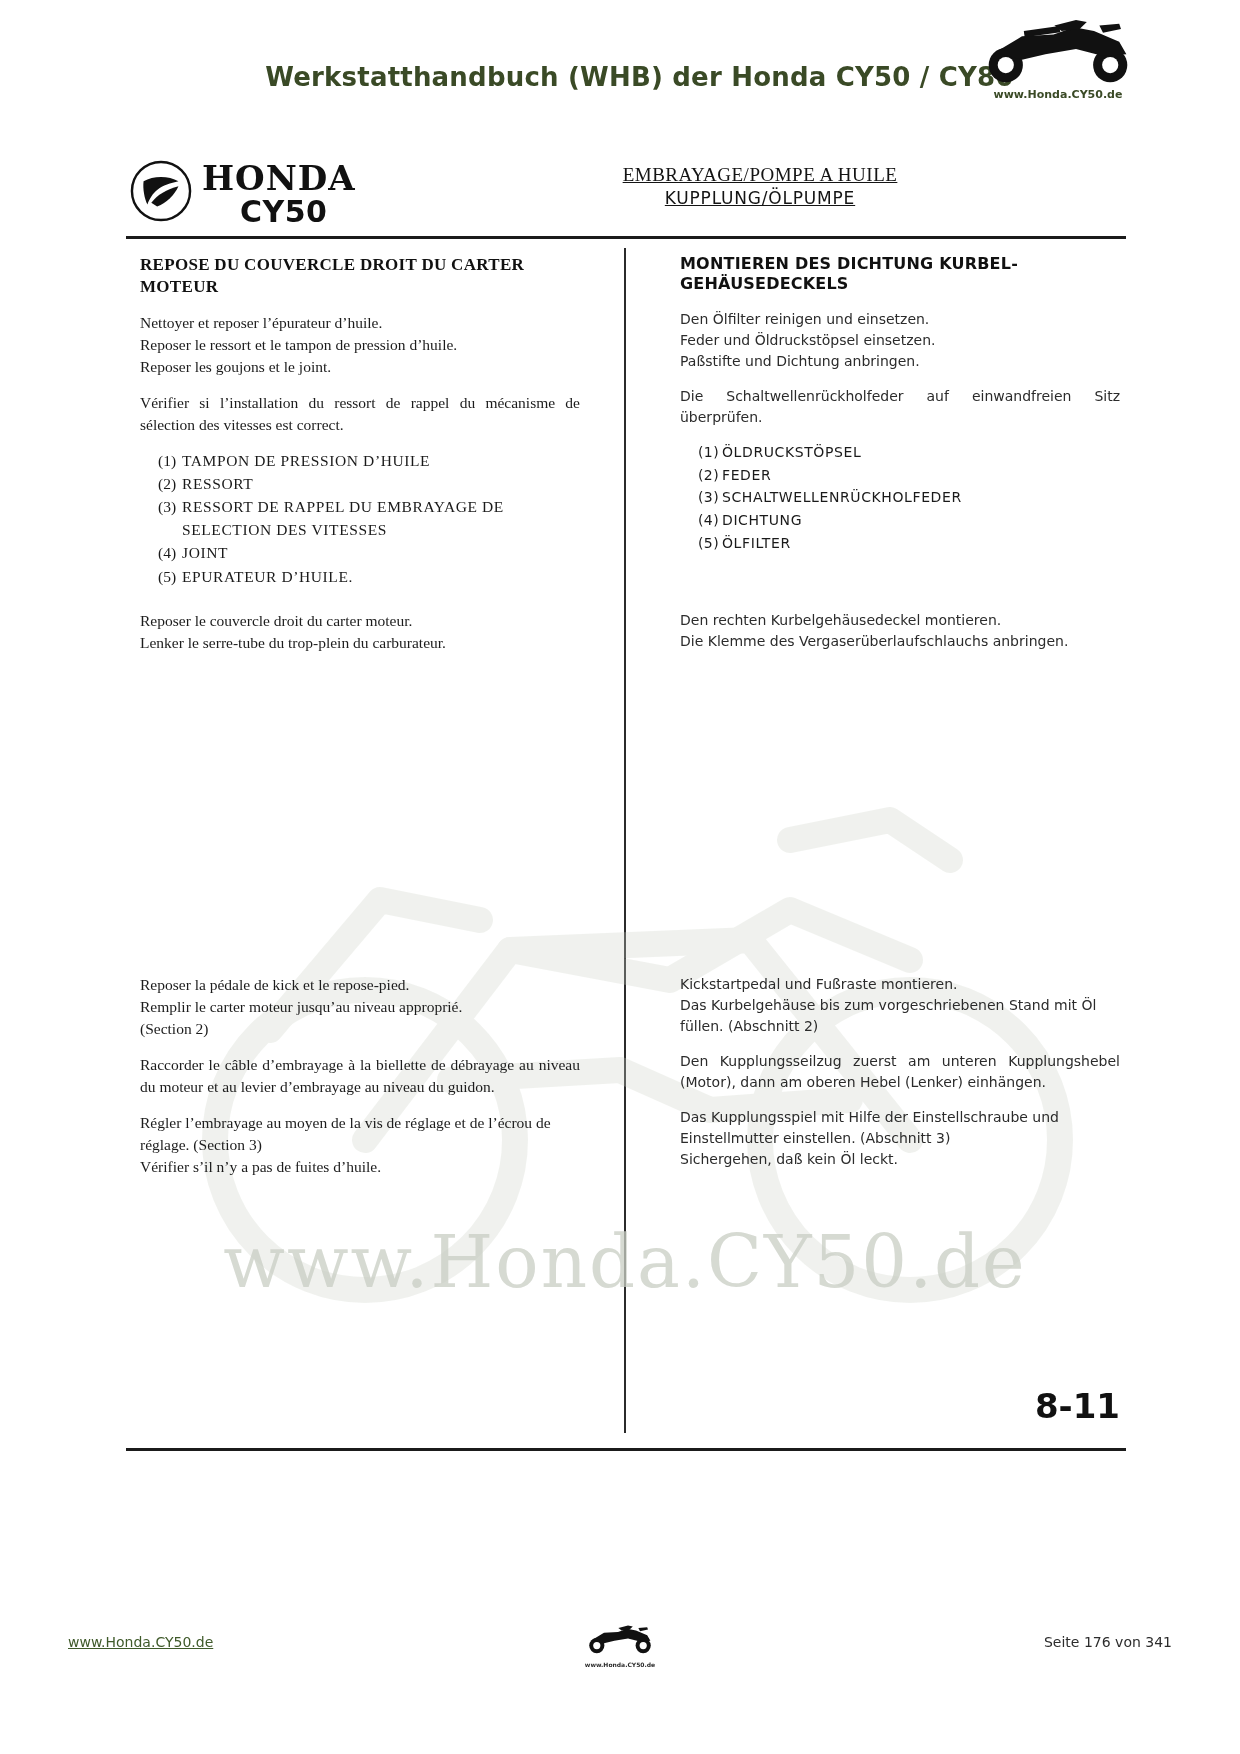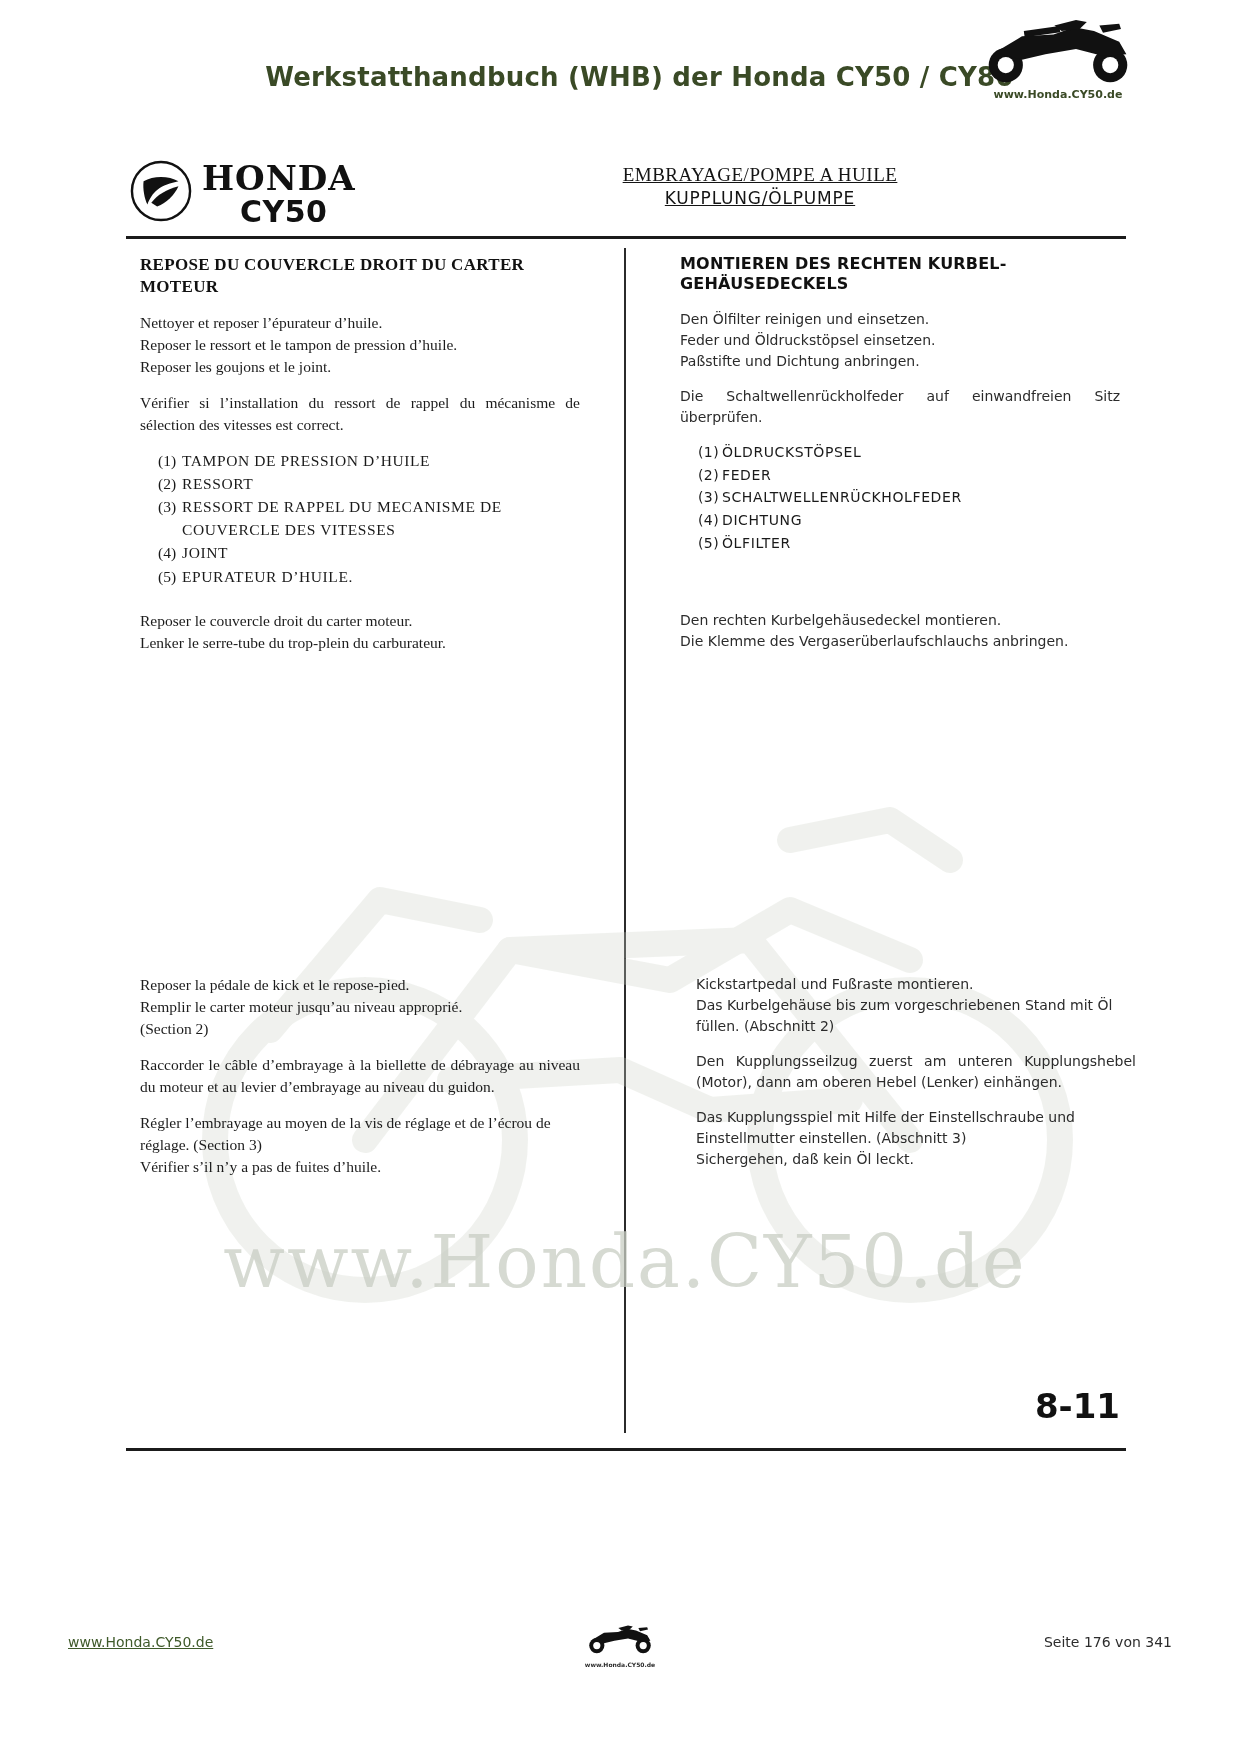--- a/index.html
+++ b/index.html
@@ -360,21 +360,21 @@
       <li>
         <span class="n">(1)</span>
         <span class="t">TAMPON DE PRESSION D’HUILE</span>
       </li>
       <li>
         <span class="n">(2)</span>
         <span class="t">RESSORT</span>
       </li>
       <li>
         <span class="n">(3)</span>
-        <span class="t">RESSORT DE RAPPEL DU MECANISME DE COUVERCLE DES VITESSES</span>
+        <span class="t">RESSORT DE RAPPEL DU EMBRAYAGE DE SELECTION DES VITESSES</span>
       </li>
       <li>
         <span class="n">(4)</span>
         <span class="t">JOINT</span>
       </li>
       <li>
         <span class="n">(5)</span>
         <span class="t">EPURATEUR D’HUILE.</span>
       </li>
     </ul>
@@ -394,21 +394,21 @@
       </p>
       <p class="para justify">Raccorder le câble d’embrayage à la biellette de débrayage au niveau du moteur et au levier d’embrayage au niveau du guidon.</p>
       <p class="para">
         <span>Régler l’embrayage au moyen de la vis de réglage et de l’écrou de réglage. (Section 3)</span><br>
         <span>Vérifier s’il n’y a pas de fuites d’huile.</span>
       </p>
     </div>
   </div>
 
   <div class="col col-right">
-    <h2 class="sec-heading">MONTIEREN DES RECHTEN KURBEL-GEHÄUSEDECKELS</h2>
+    <h2 class="sec-heading">MONTIEREN DES DICHTUNG KURBEL-GEHÄUSEDECKELS</h2>
 
     <p class="para">
       <span>Den Ölfilter reinigen und einsetzen.</span><br>
       <span>Feder und Öldruckstöpsel einsetzen.</span><br>
       <span>Paßstifte und Dichtung anbringen.</span>
     </p>
 
     <p class="para justify">Die Schaltwellenrückholfeder auf einwandfreien Sitz überprüfen.</p>
 
     <ul class="num-list">
@@ -434,21 +434,21 @@
       </li>
     </ul>
 
     <div class="blk" style="top:356px; left:0;">
       <p class="para">
         <span>Den rechten Kurbelgehäusedeckel montieren.</span><br>
         <span>Die Klemme des Vergaserüberlaufschlauchs anbringen.</span>
       </p>
     </div>
 
-    <div class="blk" style="top:720px; left:16px;">
+    <div class="blk" style="top:720px; left:0;">
       <p class="para">
         <span>Kickstartpedal und Fußraste montieren.</span><br>
         <span>Das Kurbelgehäuse bis zum vorgeschriebenen Stand mit Öl füllen. (Abschnitt 2)</span>
       </p>
       <p class="para justify">Den Kupplungsseilzug zuerst am unteren Kupplungshebel (Motor), dann am oberen Hebel (Lenker) einhängen.</p>
       <p class="para">
         <span>Das Kupplungsspiel mit Hilfe der Einstellschraube und Einstellmutter einstellen. (Abschnitt 3)</span><br>
         <span>Sichergehen, daß kein Öl leckt.</span>
       </p>
     </div>

